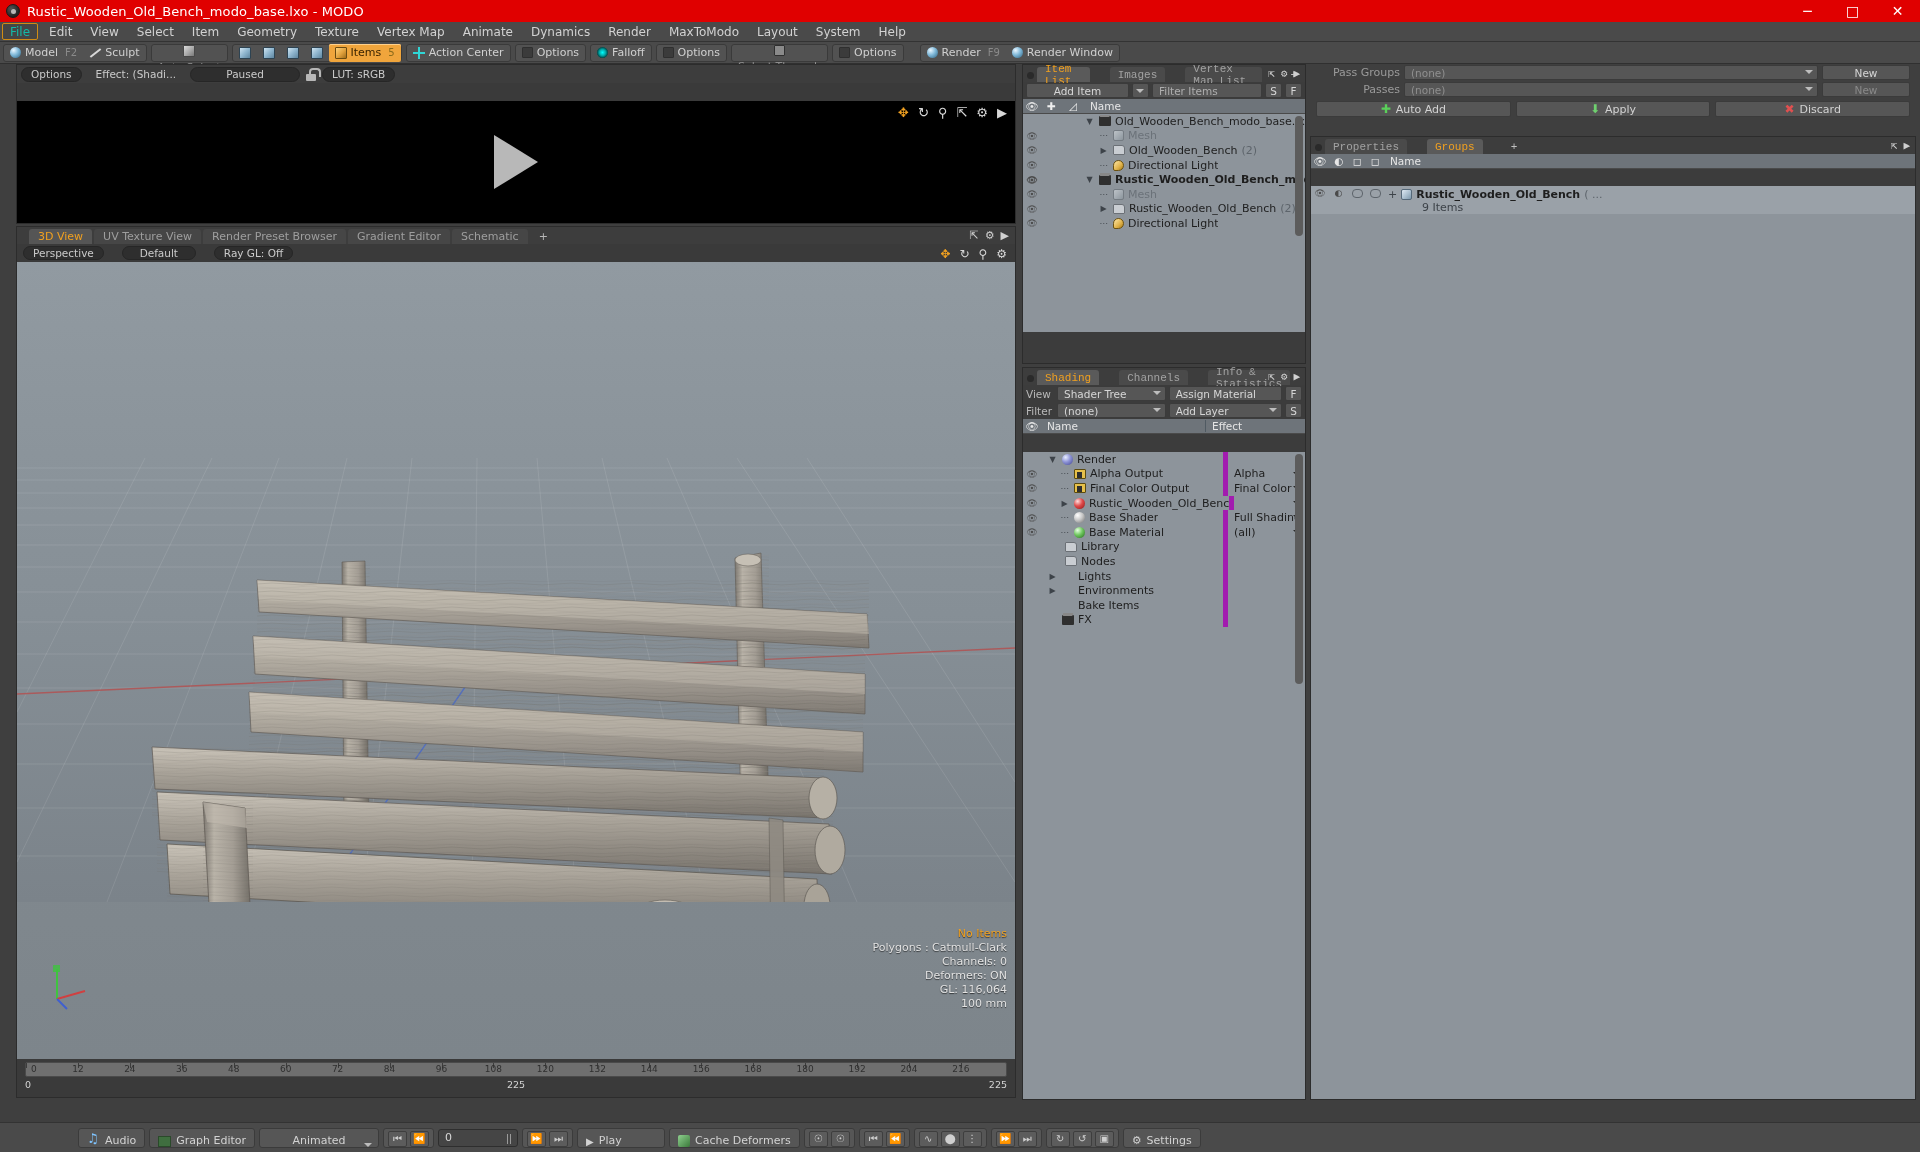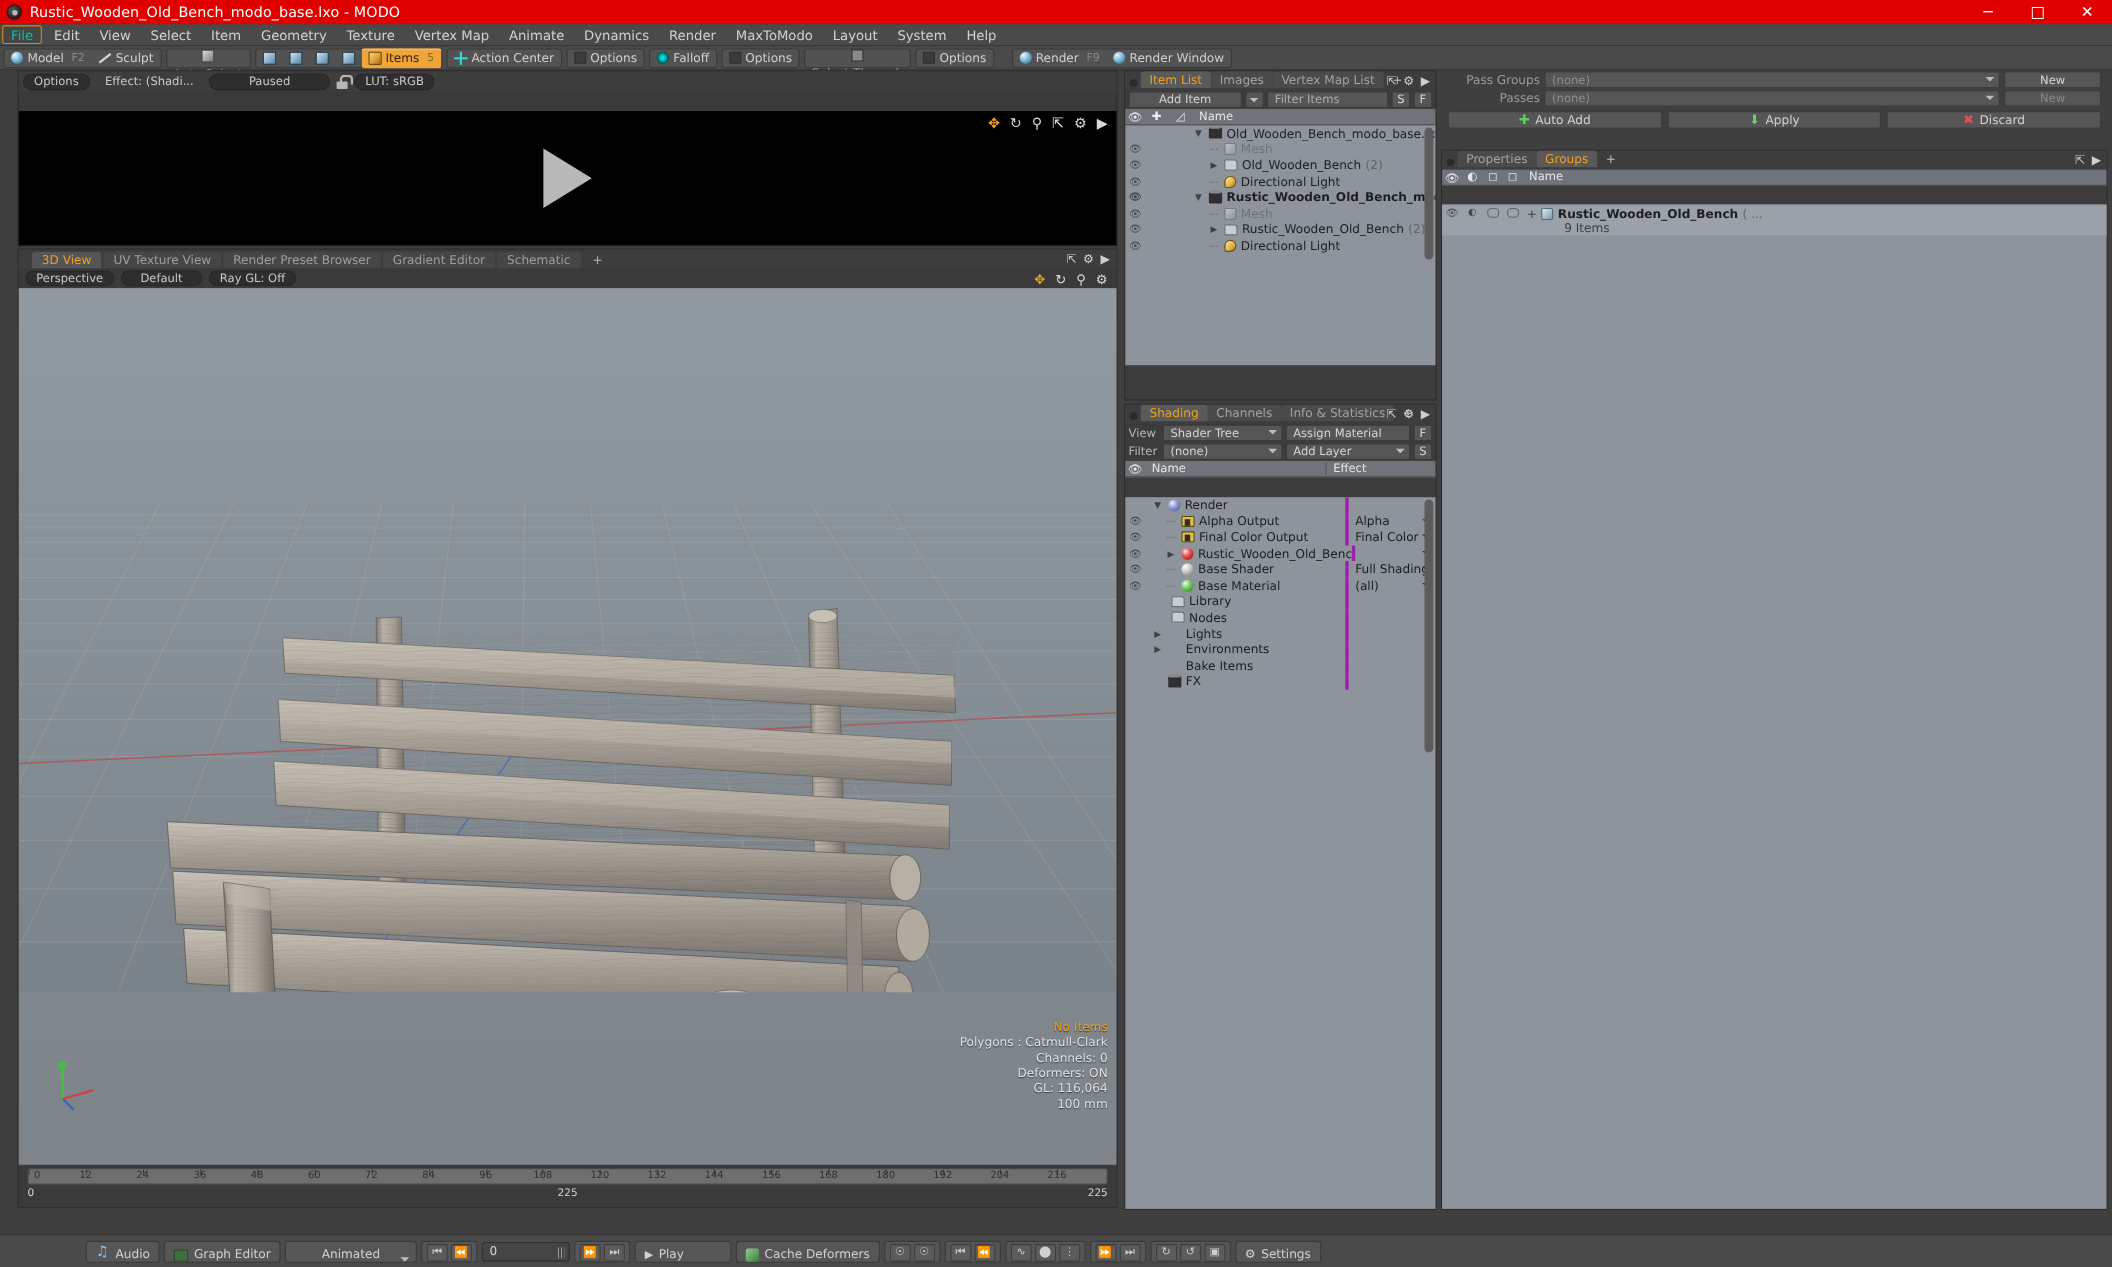--- a/index.html
+++ b/index.html
@@ -94,21 +94,21 @@
   .vp { position:absolute; left:16px; top:162px; width:1000px; bottom:54px;
         background:#3a3a3a; border:1px solid #2c2c2c; }
   .vp-tabs { height:17px; background:#3d3d3d; display:flex; align-items:flex-end; gap:2px;
              padding-left:12px; position:relative; }
   .vtab { height:15px; padding:0 9px; font-size:11px; color:#9e9e9e; background:#464646;
           border-radius:3px 3px 0 0; display:flex; align-items:center; }
   .vtab.sel { color:#f0a020; background:#555; }
   .vtab.plus { background:none; color:#b8b8b8; }
   .vp-tabs .tabtools { position:absolute; right:6px; bottom:2px; display:flex; gap:6px;
                        color:#d0d0d0; font-size:11px; }
-  .vp-sub { height:18px; display:flex; align-items:center; gap:6px; padding:1px 6px; background:#3a3a3a;
+  .vp-sub { height:18px; display:flex; align-items:center; gap:18px; padding:1px 6px; background:#3a3a3a;
             position:relative; }
   .vp-sub .pill { height:14px; border-radius:7px; font-size:10.5px; min-width:74px; }
   .vp-sub .vtools { position:absolute; right:8px; top:3px; display:flex; gap:9px; color:#d8d8d8; font-size:12px;}
   .vp-3d { position:absolute; left:0; top:35px; right:0; bottom:38px; overflow:hidden;
            background:
              linear-gradient(180deg, #8d949a 0%, #848c92 40%, #7d858b 100%); }
 
   .vp-stats { position:absolute; right:8px; bottom:48px; text-align:right; line-height:14px;
               font-size:11px; color:#e2e2e2; text-shadow:0 1px 1px rgba(0,0,0,.6); }
   .vp-stats .hi { color:#f0a020; }
@@ -116,22 +116,22 @@
 
   .vp-ruler { position:absolute; left:0; right:0; bottom:0; height:38px; background:#3a3a3a; }
   .ruler-track { position:absolute; left:8px; right:8px; top:3px; height:15px; background:#6f6f6f;
                  border:1px solid #4a4a4a; border-radius:2px; }
   .ruler-track .tk { position:absolute; top:0; width:1px; height:5px; background:#3c3c3c; }
   .ruler-track .lbl { position:absolute; top:1px; font-size:9px; color:#2f2f2f; transform:translateX(-50%);}
   .ruler-ends { position:absolute; left:8px; right:8px; top:20px; font-size:9.5px; color:#d4d4d4; }
 
   
   .rpanel { position:absolute; background:#3c3c3c; border:1px solid #2c2c2c; }
-  .ptabs { height:17px; background:#3d3d3d; display:flex; align-items:flex-start; gap:0;
-           padding-left:14px; position:relative; }
+  .ptabs { height:17px; background:#3d3d3d; display:flex; align-items:flex-end; gap:20px;
+           padding-left:14px; position:relative;font-family:Liberation Mono, monospace; }
   .ptab { height:15px; padding:0 8px; font-size:11px; color:#a2a2a2; background:#4a4a4a;
           border-radius:3px 3px 0 0; display:flex; align-items:center; }
   .ptab.sel { color:#f0a020; background:#5a5a5a; }
   .ptab.plus { background:none; color:#c0c0c0; }
   .ptabs .dot { position:absolute; left:4px; bottom:3px; width:7px;height:7px;border-radius:50%;
                 background:#2a2a2a; }
   .ptabs .ttools { position:absolute; right:5px; bottom:2px; display:flex; gap:6px;
                    color:#cfcfcf; font-size:11px; }
 
   .prow { height:17px; display:flex; align-items:center; gap:3px; padding:1px 3px; }
@@ -171,21 +171,21 @@
               border:1px solid #6d5210; flex:0 0 auto; }
   .ic-ball { width:11px;height:11px; border-radius:50%; flex:0 0 auto;
              background:radial-gradient(circle at 33% 30%, #e8eeff 0%, #8d93d6 45%, #3f4490 100%); }
   .ic-ball.red { background:radial-gradient(circle at 33% 30%, #ffdede 0%, #e04a4a 45%, #8b1414 100%); }
   .ic-ball.grey{ background:radial-gradient(circle at 33% 30%, #ffffff 0%, #c8c8c8 45%, #6e6e6e 100%); }
   .ic-ball.green{background:radial-gradient(circle at 33% 30%, #e6ffe2 0%, #6fc85e 45%, #24671c 100%); }
   .ic-img { width:12px;height:10px; background:#e6c04a; border:1px solid #5a4a10; flex:0 0 auto;
             position:relative; border-radius:1px;}
   .ic-img:after{content:"";position:absolute;left:2px;top:2px;width:5px;height:6px;background:#2e2e2e;}
   .trow.sel { background:#9aa1a8; }
-  .eff { width:82px; margin-left:auto; padding-left:6px; border-left:3px solid #a21caf;
+  .eff { width:82px; margin-left:auto; padding-left:6px; border-left:5px solid #a21caf;
          display:flex; align-items:center; height:100%; position:relative; }
   .eff .cv { position:absolute; right:4px; top:5px; width:0;height:0;
              border-left:4px solid transparent;border-right:4px solid transparent;
              border-top:4px solid #2c2c2c; }
 
   
   .passrow { display:flex; align-items:center; height:17px; gap:4px; padding:1px 6px; }
   .passlabel { width:84px; text-align:right; font-size:11px; color:#9a9a9a; }
   .btn3 { background:#565656;border:1px solid #3b3b3b;border-radius:2px;height:16px;
           display:flex;align-items:center;justify-content:center;gap:5px;font-size:11px;color:#d2d2d2;}

